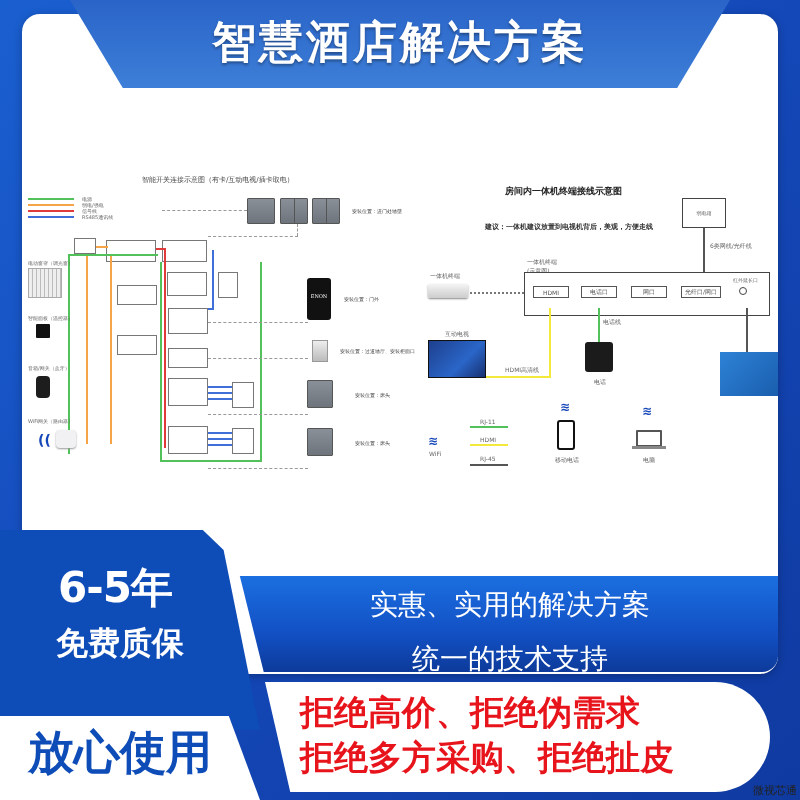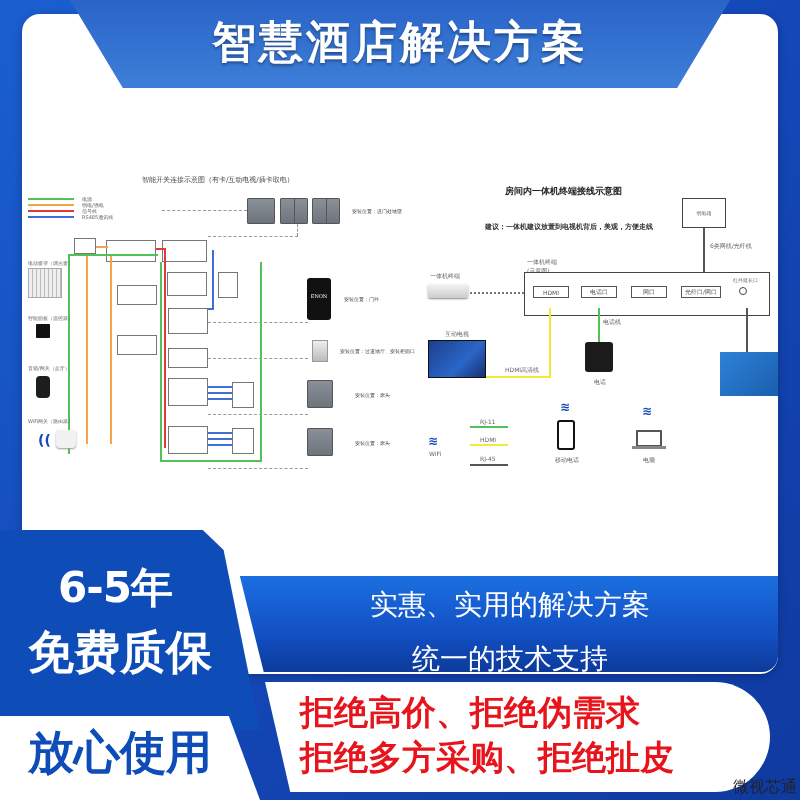--- a/index.html
+++ b/index.html
@@ -63,21 +63,21 @@
     background: #0e4cb8;
     clip-path: polygon(0 0, 78% 0, 86% 10%, 100% 100%, 0 100%);
     border-radius: 0 30px 0 0;
   }
   .warranty-line1 {
     position: absolute; left: 0; top: 560px; width: 230px; text-align: center;
     color: #fff; font-weight: bold; font-size: 42px; letter-spacing: -1px;
   }
   .warranty-line2 {
     position: absolute; left: 0; top: 622px; width: 240px; text-align: center;
-    color: #fff; font-weight: bold; font-size: 46px;
+    color: #fff; font-weight: bold; font-size: 32px;
   }
   .worry-free {
     position: absolute; left: 0; top: 716px; width: 260px; height: 84px;
     background: #ffffff;
     clip-path: polygon(0 0, 88% 0, 100% 100%, 0 100%);
   }
   .worry-text {
     position: absolute; left: 0; top: 722px; width: 240px; text-align: center;
     color: #0e4cb8; font-weight: bold; font-size: 46px;
   }
@@ -97,21 +97,21 @@
     background: #ffffff; border-radius: 0 55px 55px 0;
     clip-path: polygon(0 0, 100% 0, 100% 100%, 5% 100%);
   }
   .refuse-l1, .refuse-l2 {
     position: absolute; left: 300px; width: 470px; color: #e8141b; font-weight: bold; font-size: 34px;
     white-space: nowrap;
   }
   .refuse-l1 { top: 690px; }
   .refuse-l2 { top: 735px; }
   .watermark {
-    position: absolute; right: 3px; bottom: 2px; font-size: 16px; color: #222;
+    position: absolute; right: 3px; bottom: 2px; font-size: 11px; color: #222;
     font-family: "DejaVu Serif", serif;
   }
 </style>
 </head>
 <body>
 
 <div class="panel"></div>
 
 <div class="title-tab">
   <span class="title-text">智慧酒店解决方案</span>

